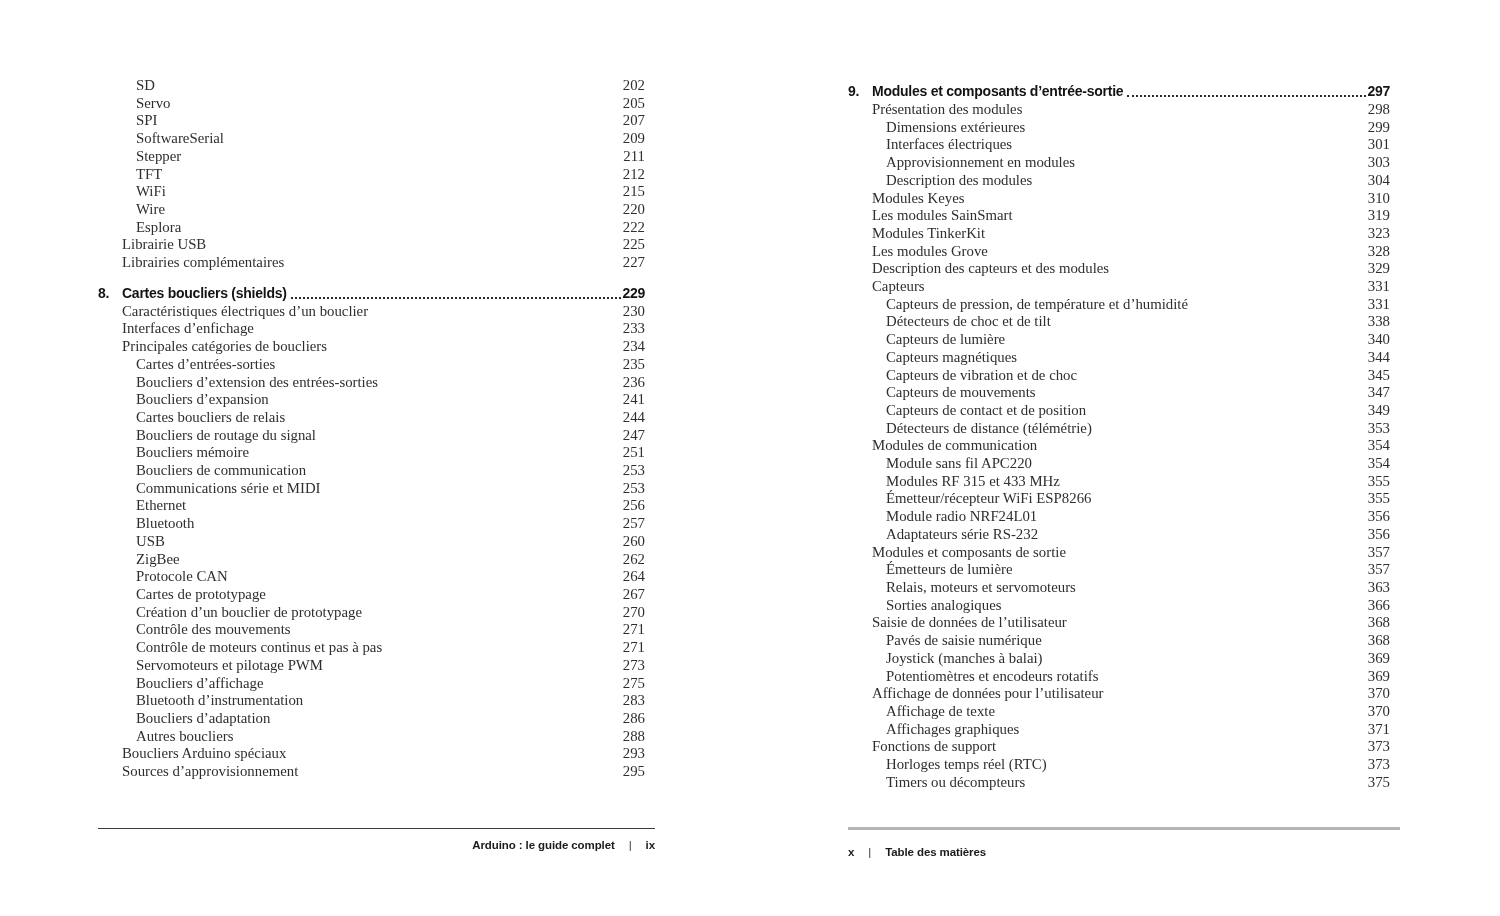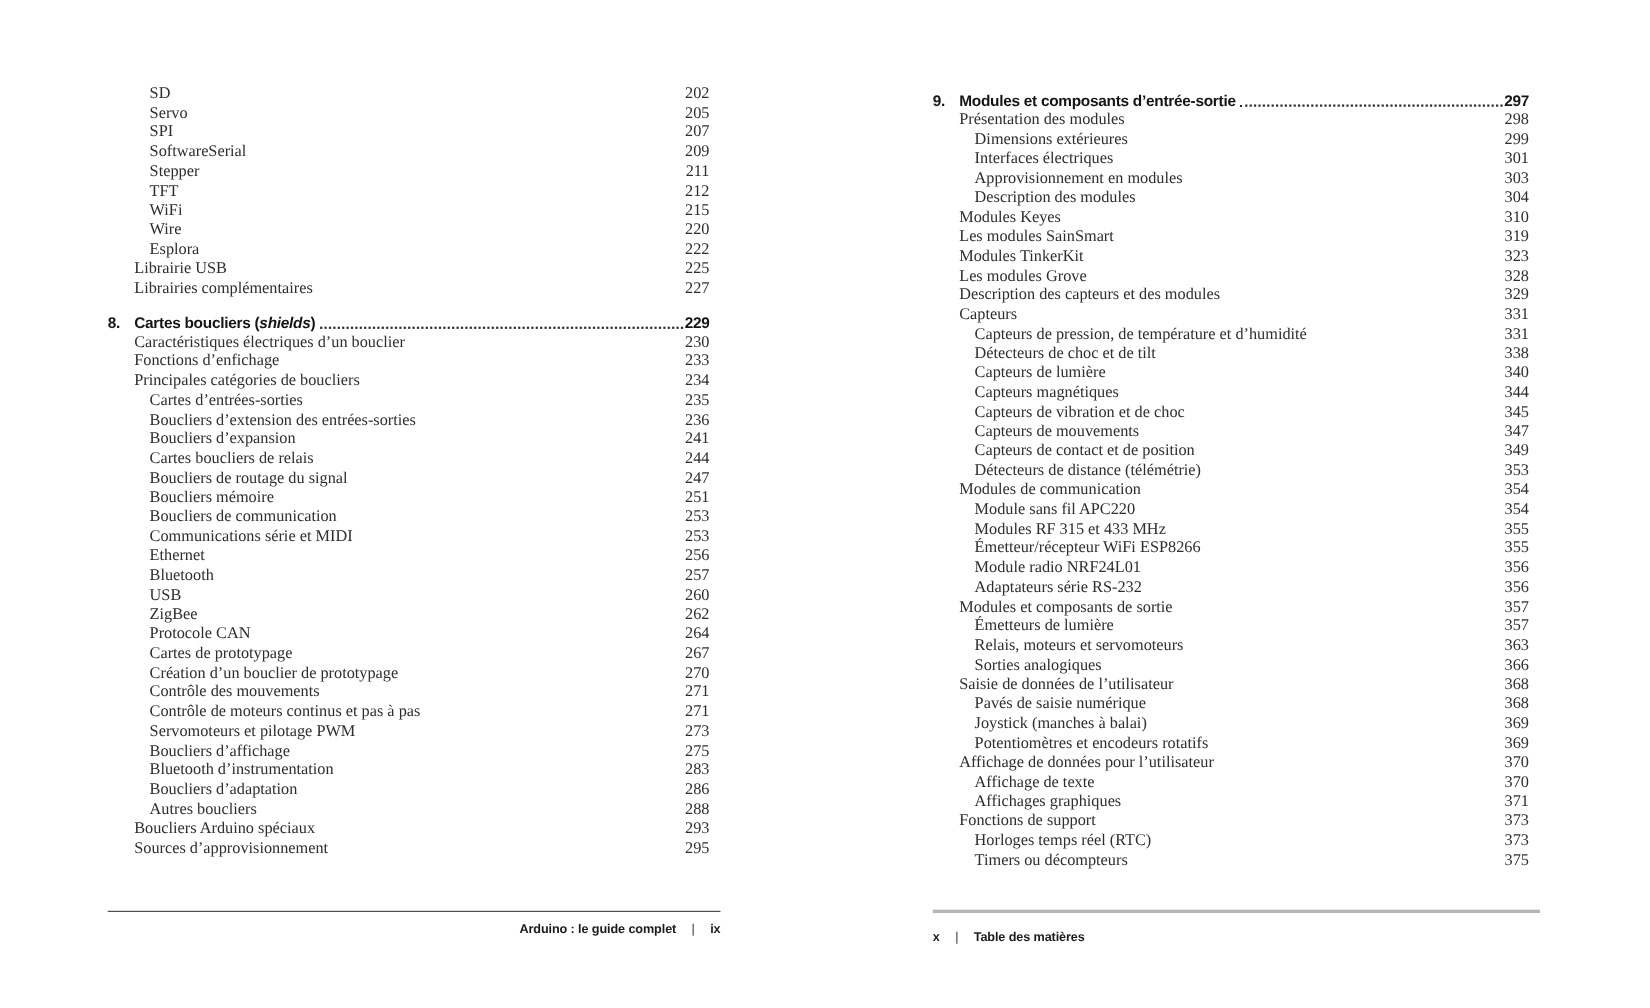--- a/index.html
+++ b/index.html
@@ -31,21 +31,21 @@
   .chapter {
     font-family: "Liberation Sans", sans-serif;
     font-weight: bold;
     font-size: 14px;
     letter-spacing: -0.25px;
     color: #141414;
     line-height: 20px;
     padding-left: 0;
   }
   .chapter .num { flex: 0 0 24px; }
-  .chapter .it  { font-style: italic; }
+  .chapter .it  { }
   .toc > .chapter:not(:first-child) { margin-top: 11px; }
 
   .leader {
     flex: 1 1 auto;
     border-bottom: 2px dotted #2b2b2b;
     margin: 0 1px 4px 4px;
     min-width: 20px;
     height: 0;
     align-self: flex-end;
   }
@@ -119,21 +119,21 @@
         <span class="num">8.</span>
         <span class="ttl"><span>Cartes boucliers (</span><span class="it">shields</span><span>)</span></span>
         <span class="leader"></span>
         <span class="pg">229</span>
       </div>
       <div class="row lvl1">
         <span class="lbl">Caractéristiques électriques d’un bouclier</span>
         <span class="pg">230</span>
       </div>
       <div class="row lvl1">
-        <span class="lbl">Fonctions d’enfichage</span>
+        <span class="lbl">Interfaces d’enfichage</span>
         <span class="pg">233</span>
       </div>
       <div class="row lvl1">
         <span class="lbl">Principales catégories de boucliers</span>
         <span class="pg">234</span>
       </div>
       <div class="row lvl2">
         <span class="lbl">Cartes d’entrées-sorties</span>
         <span class="pg">235</span>
       </div>

